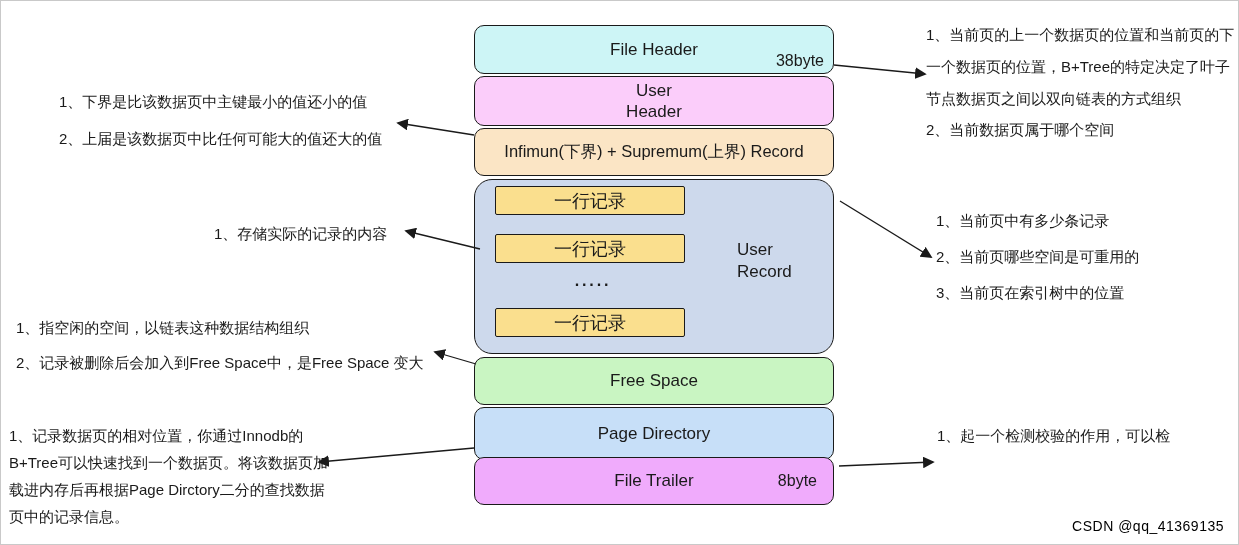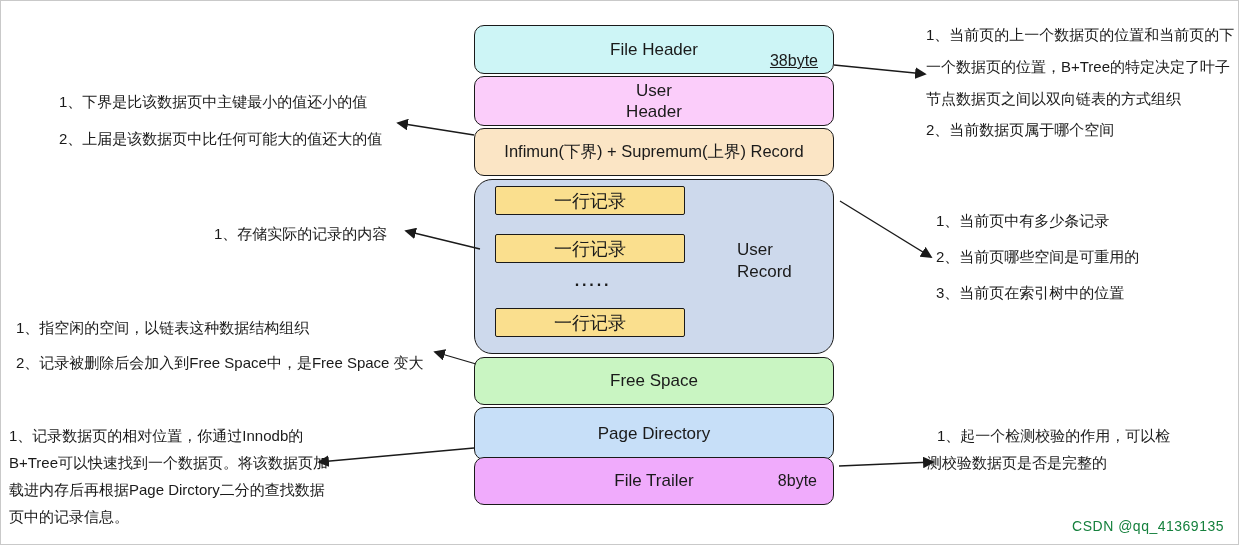--- a/index.html
+++ b/index.html
@@ -34,21 +34,21 @@
     font-size: 16px;
   }
   #box-file-header   { top: 24px;  height: 49px; }
   #box-page-header   { top: 75px;  height: 50px; line-height: 21px; }
   #box-infimum       { top: 127px; height: 48px; font-size: 16.5px; }
   #box-user-record   { top: 178px; height: 175px; border-radius: 18px; }
   #box-free-space    { top: 356px; height: 48px; }
   #box-page-directory{ top: 406px; height: 53px; }
   #box-file-trailer  { top: 456px; height: 48px; }
 
-  #fh-byte { right: 15px; bottom: 3px; text-decoration: underline; }
+  #fh-byte { right: 9px; bottom: 3px; }
   #ft-byte { right: 16px; top: 50%; transform: translateY(-50%); }
 
   .row-record {
     position: absolute;
     left: 20px;
     width: 190px;
     height: 29px;
     border: 1.2px solid #1a1a1a;
     border-radius: 2px;
     display: flex;
@@ -92,21 +92,21 @@
     left: 0; top: 0;
     width: 1239px; height: 545px;
     pointer-events: none;
   }
 
   #watermark {
     position: absolute;
     right: 14px;
     top: 517px;
     font-size: 14px;
-    color: #15803d;
+    color: #000000;
     letter-spacing: 0.5px;
   }
 </style>
 </head>
 <body>
 
 <div id="canvas">
 
   <div class="box" id="box-file-header" style="background-color: rgb(205, 245, 246);">
     <span>File Header</span>
@@ -170,21 +170,20 @@
   <div class="note" style="left:925px; top:24px;">1、当前页的上一个数据页的位置和当前页的下</div>
   <div class="note" style="left:925px; top:56px;">一个数据页的位置，B+Tree的特定决定了叶子</div>
   <div class="note" style="left:925px; top:88px;">节点数据页之间以双向链表的方式组织</div>
   <div class="note" style="left:925px; top:119px;">2、当前数据页属于哪个空间</div>
 
   <div class="note" style="left:935px; top:210px;">1、当前页中有多少条记录</div>
   <div class="note" style="left:935px; top:246px;">2、当前页哪些空间是可重用的</div>
   <div class="note" style="left:935px; top:282px;">3、当前页在索引树中的位置</div>
 
   <div class="note" style="left:936px; top:425px;">1、起一个检测校验的作用，可以检</div>
-  <div class="note" style="left:926px; top:452px;">测校验数据页是否是完整的</div>
 
   <svg id="arrows">
     <defs>
       <marker id="ah" viewBox="0 0 10 10" refX="8.5" refY="5" markerWidth="9" markerHeight="9" orient="auto-start-reverse">
         <path d="M0,0 L10,5 L0,10 z" fill="#1a1a1a"></path>
       </marker>
     </defs>
     <line x1="833" y1="64" x2="924" y2="73" stroke="#1a1a1a" stroke-width="1.3" marker-end="url(#ah)"></line>
     <line x1="473" y1="134" x2="397" y2="122" stroke="#1a1a1a" stroke-width="1.3" marker-end="url(#ah)"></line>
     <line x1="479" y1="248" x2="405" y2="230" stroke="#1a1a1a" stroke-width="1.3" marker-end="url(#ah)"></line>

